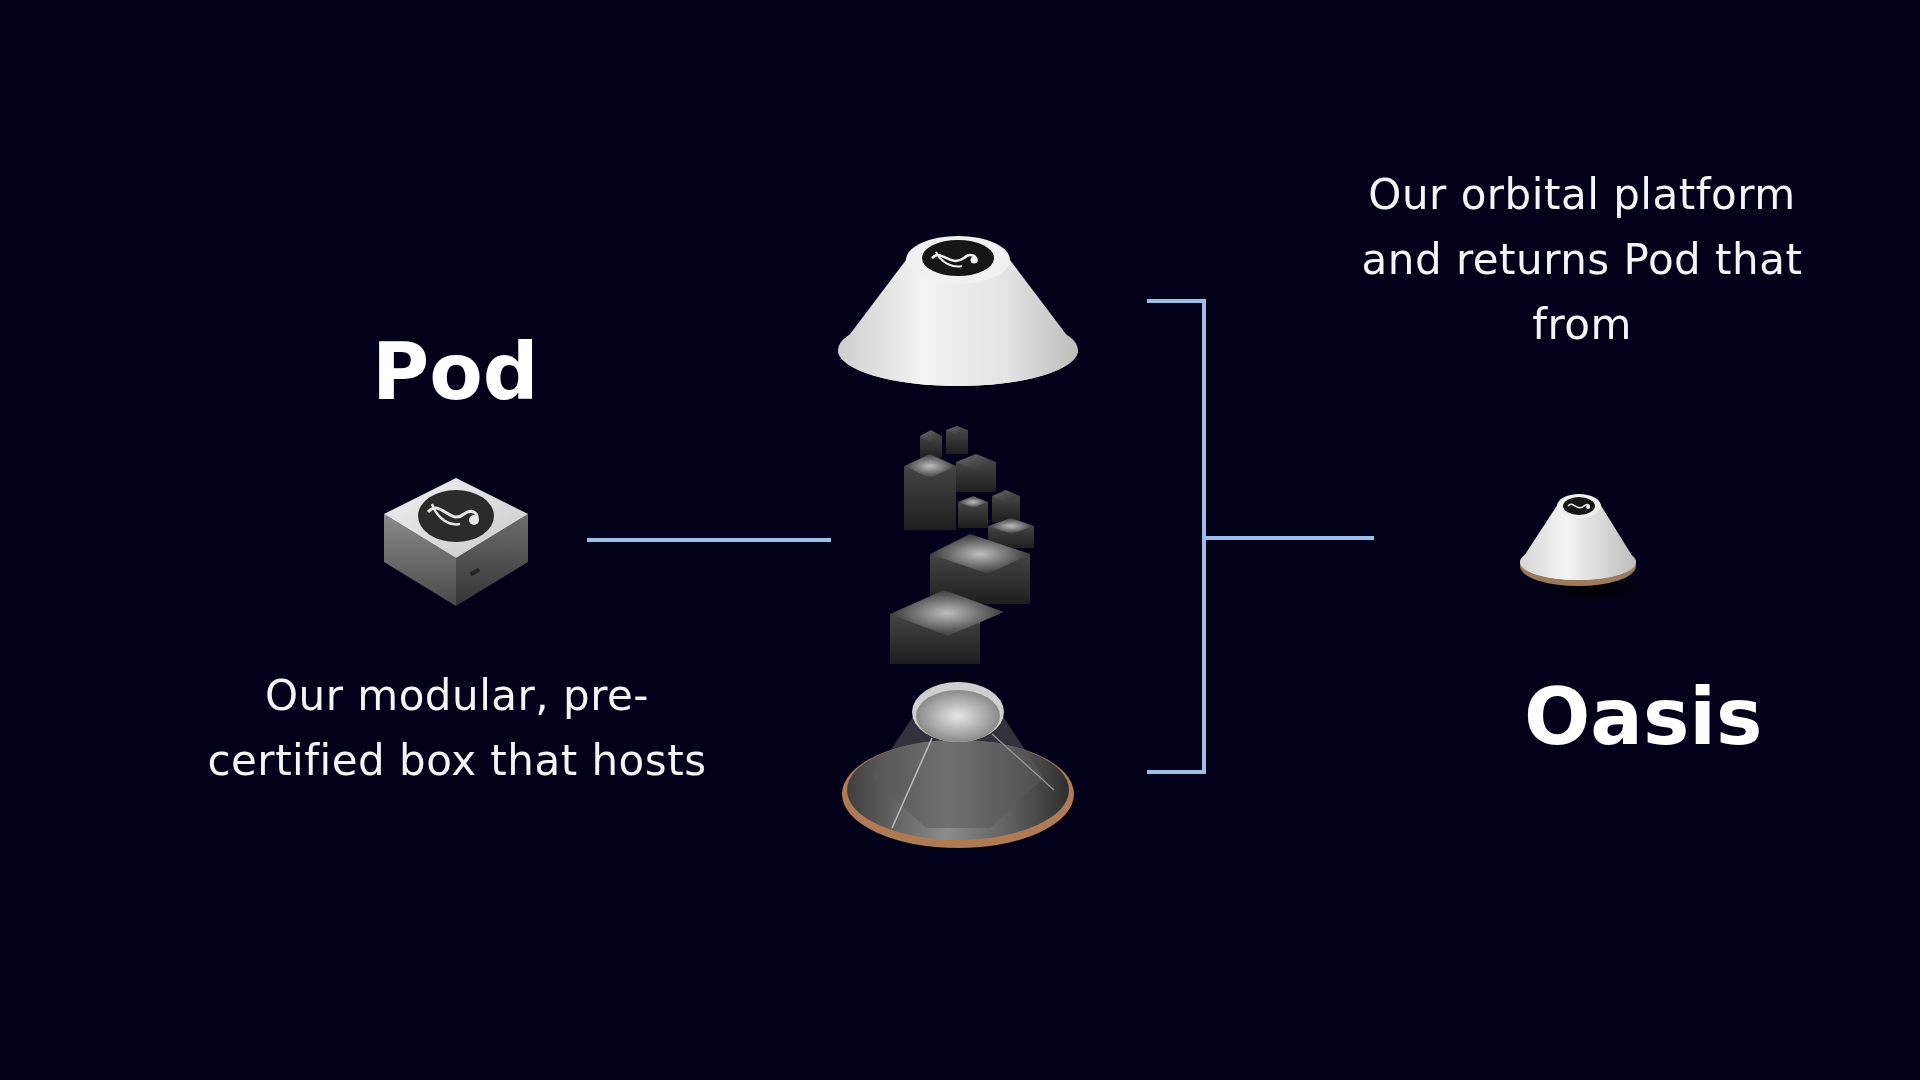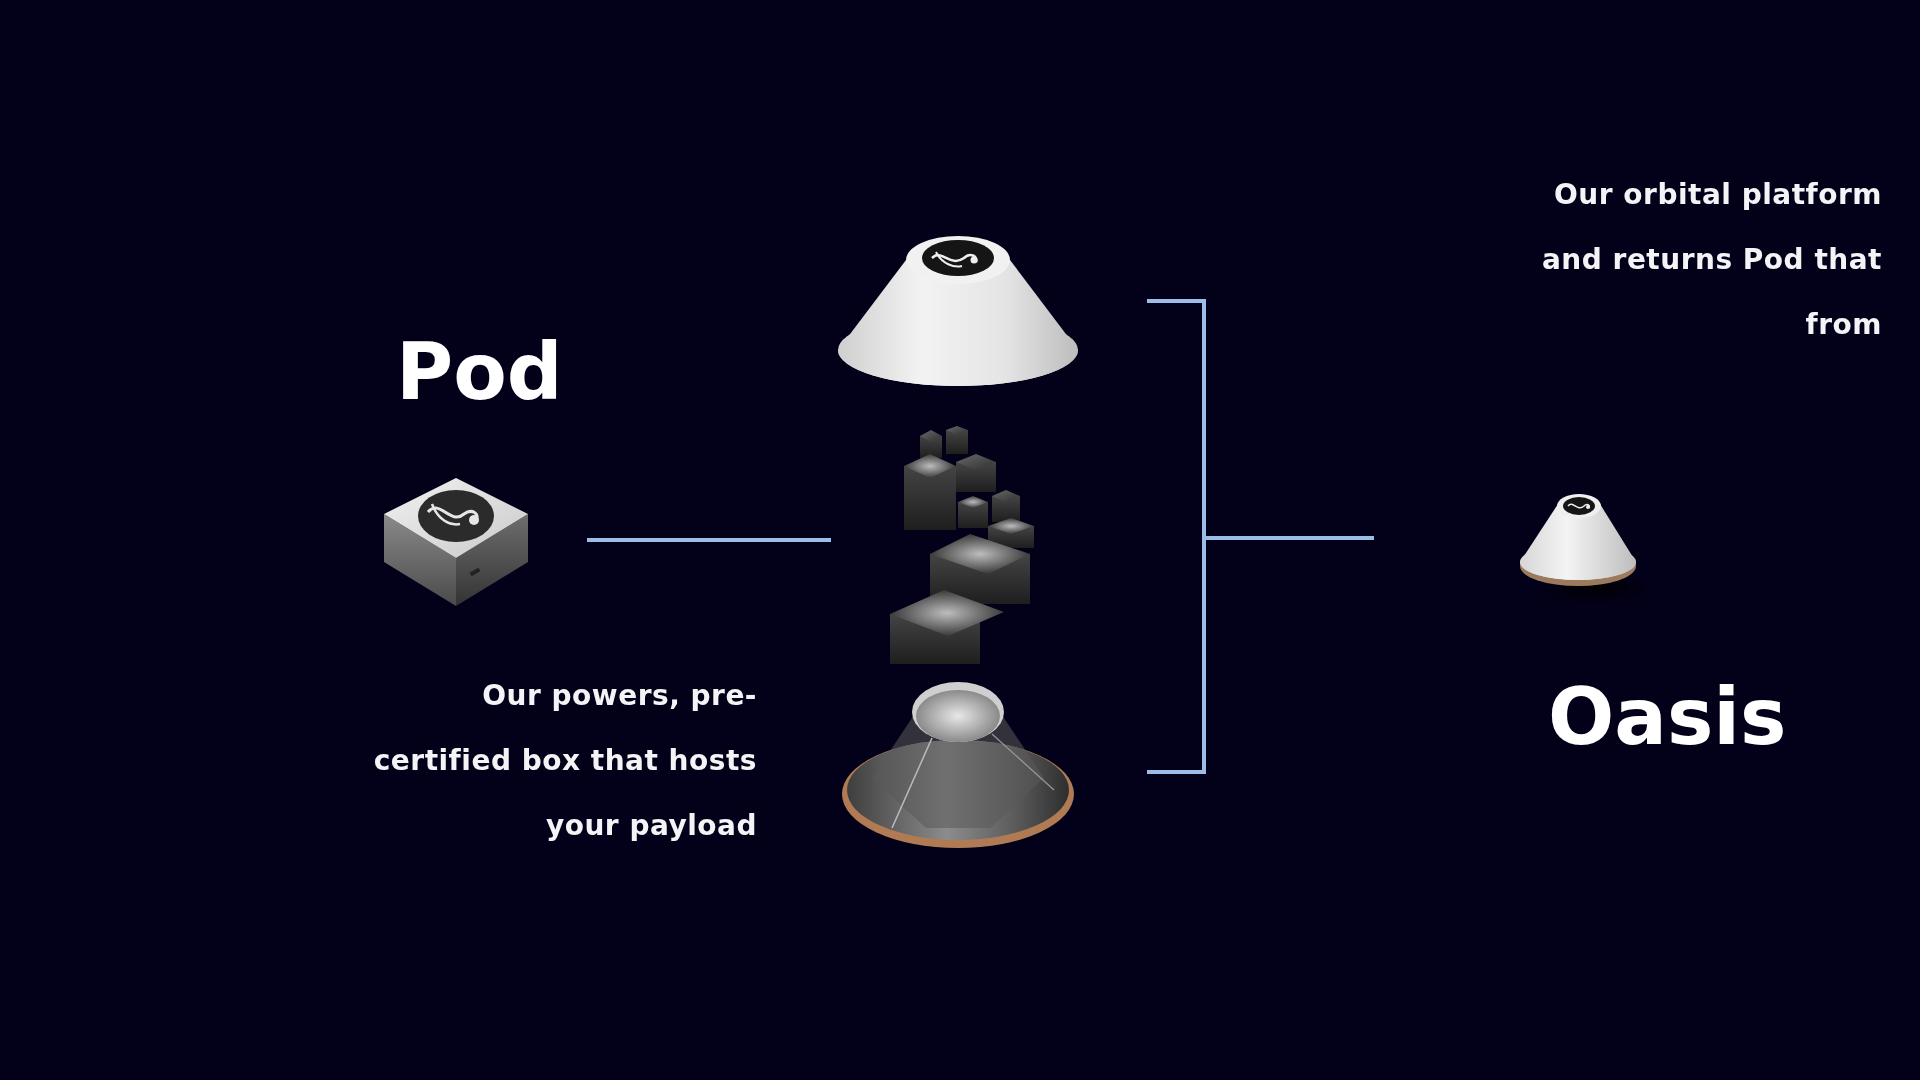--- a/index.html
+++ b/index.html
@@ -16,27 +16,26 @@
     color: #ffffff;
   }
   .abs { position: absolute; }
 
   .title {
     font-weight: bold;
     font-size: 78px;
     line-height: 1;
     letter-spacing: 0px;
     white-space: nowrap;
-    margin-left: 24px;
   }
   .desc {
-    font-weight: bold;
-    font-size: 28px;
+    font-weight: normal;
+    font-size: 42px;
     line-height: 65px;
-    text-align: right;
+    text-align: center;
     color: #f4f4f6;
     letter-spacing: 0.5px;
   }
 
   .line { background: #9bbde6; position: absolute; }
 
   svg { display: block; }
 </style>
 </head>
 <body>
@@ -64,23 +63,22 @@
     <polygon points="4,40 76,4 148,40 76,84" fill="url(#podTop)"></polygon>
     <ellipse cx="76" cy="42" rx="38" ry="26" fill="#2b2b2b"></ellipse>
     <path d="M48,38 C60,24 70,52 84,40 C92,34 100,40 96,46" stroke="#e6e6e6" stroke-width="3" fill="none"></path>
     <path d="M52,30 C58,46 70,52 80,50" stroke="#e6e6e6" stroke-width="2.5" fill="none"></path>
     <circle cx="94" cy="46" r="5" fill="#e6e6e6"></circle>
     <rect x="90" y="96" width="10" height="4" fill="#222" transform="rotate(-30 95 98)"></rect>
   </svg>
 </div>
 
 <div class="abs desc" style="left:157px; top:663px; width:600px;">
-  <div>Our powers, pre-</div>
+  <div>Our modular, pre-</div>
   <div>certified box that hosts</div>
-  <div>your payload</div>
 </div>
 
 <div class="line" style="left:587px; top:538px; width:244px; height:4px;"></div>
 
 <div class="abs" style="left:836px; top:226px; width:244px; height:162px;">
   <svg width="244" height="162" viewBox="0 0 244 162">
     <defs>
       <linearGradient id="coneGrad" x1="0" y1="0" x2="1" y2="0">
         <stop offset="0" stop-color="#cfcfcf"></stop>
         <stop offset="0.35" stop-color="#f3f3f3"></stop>

